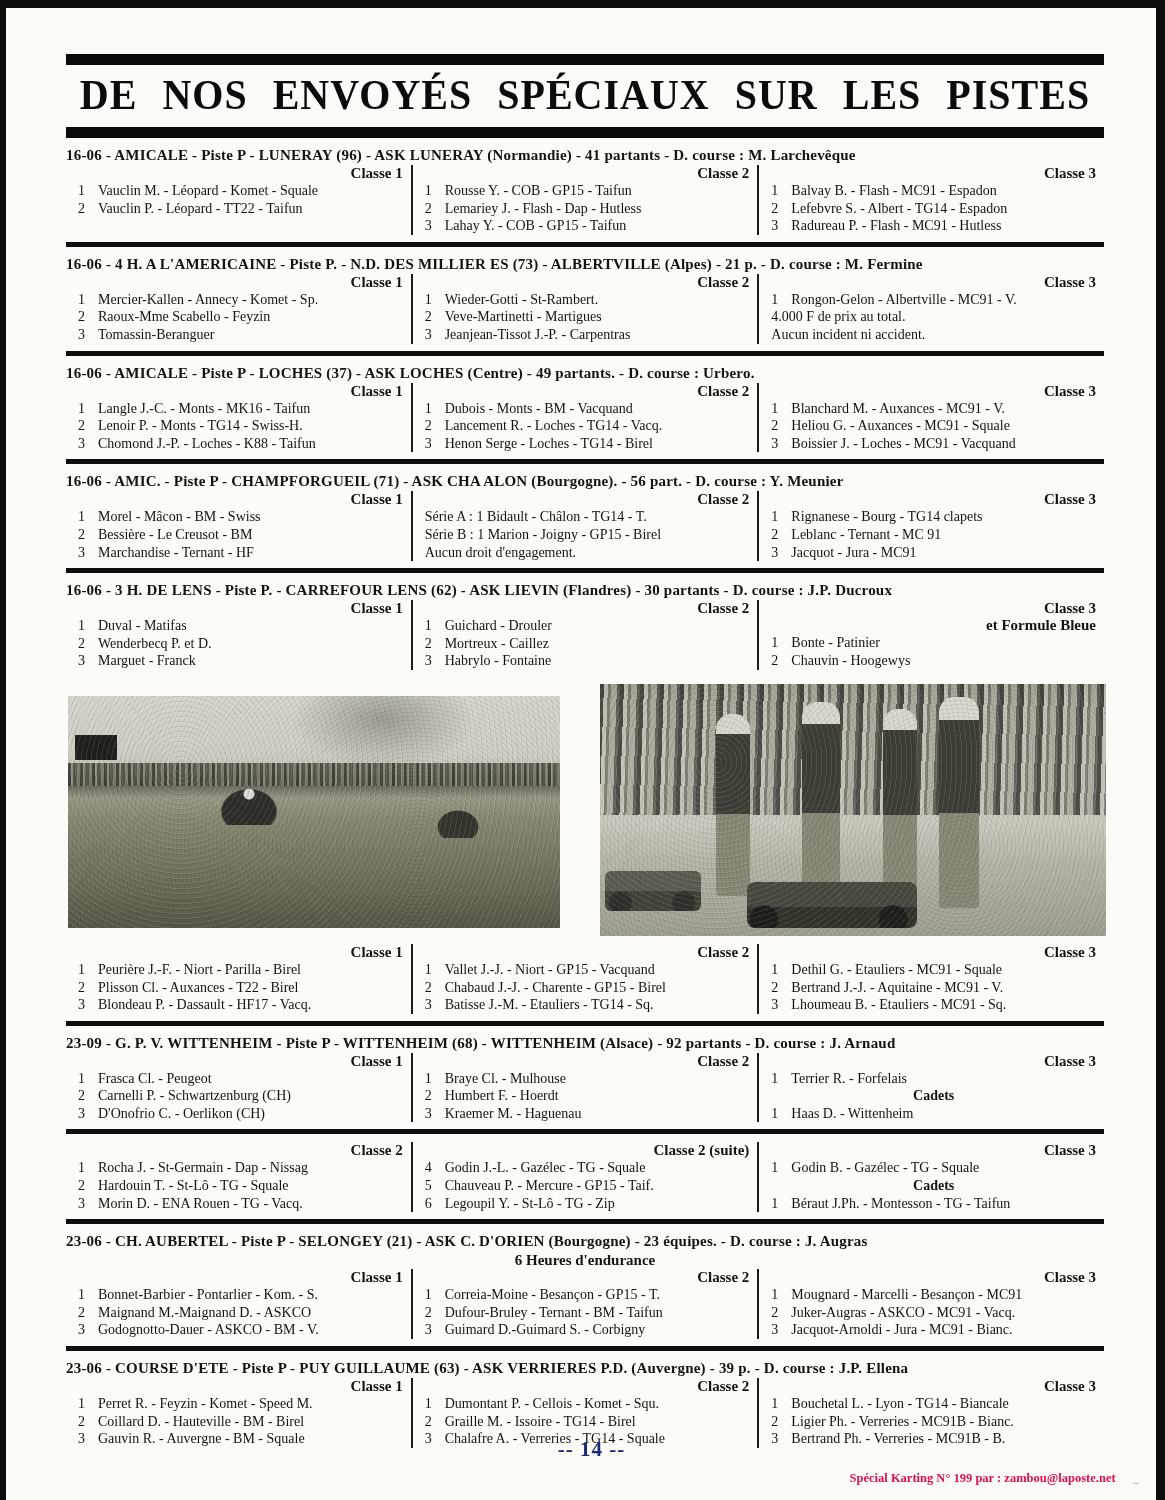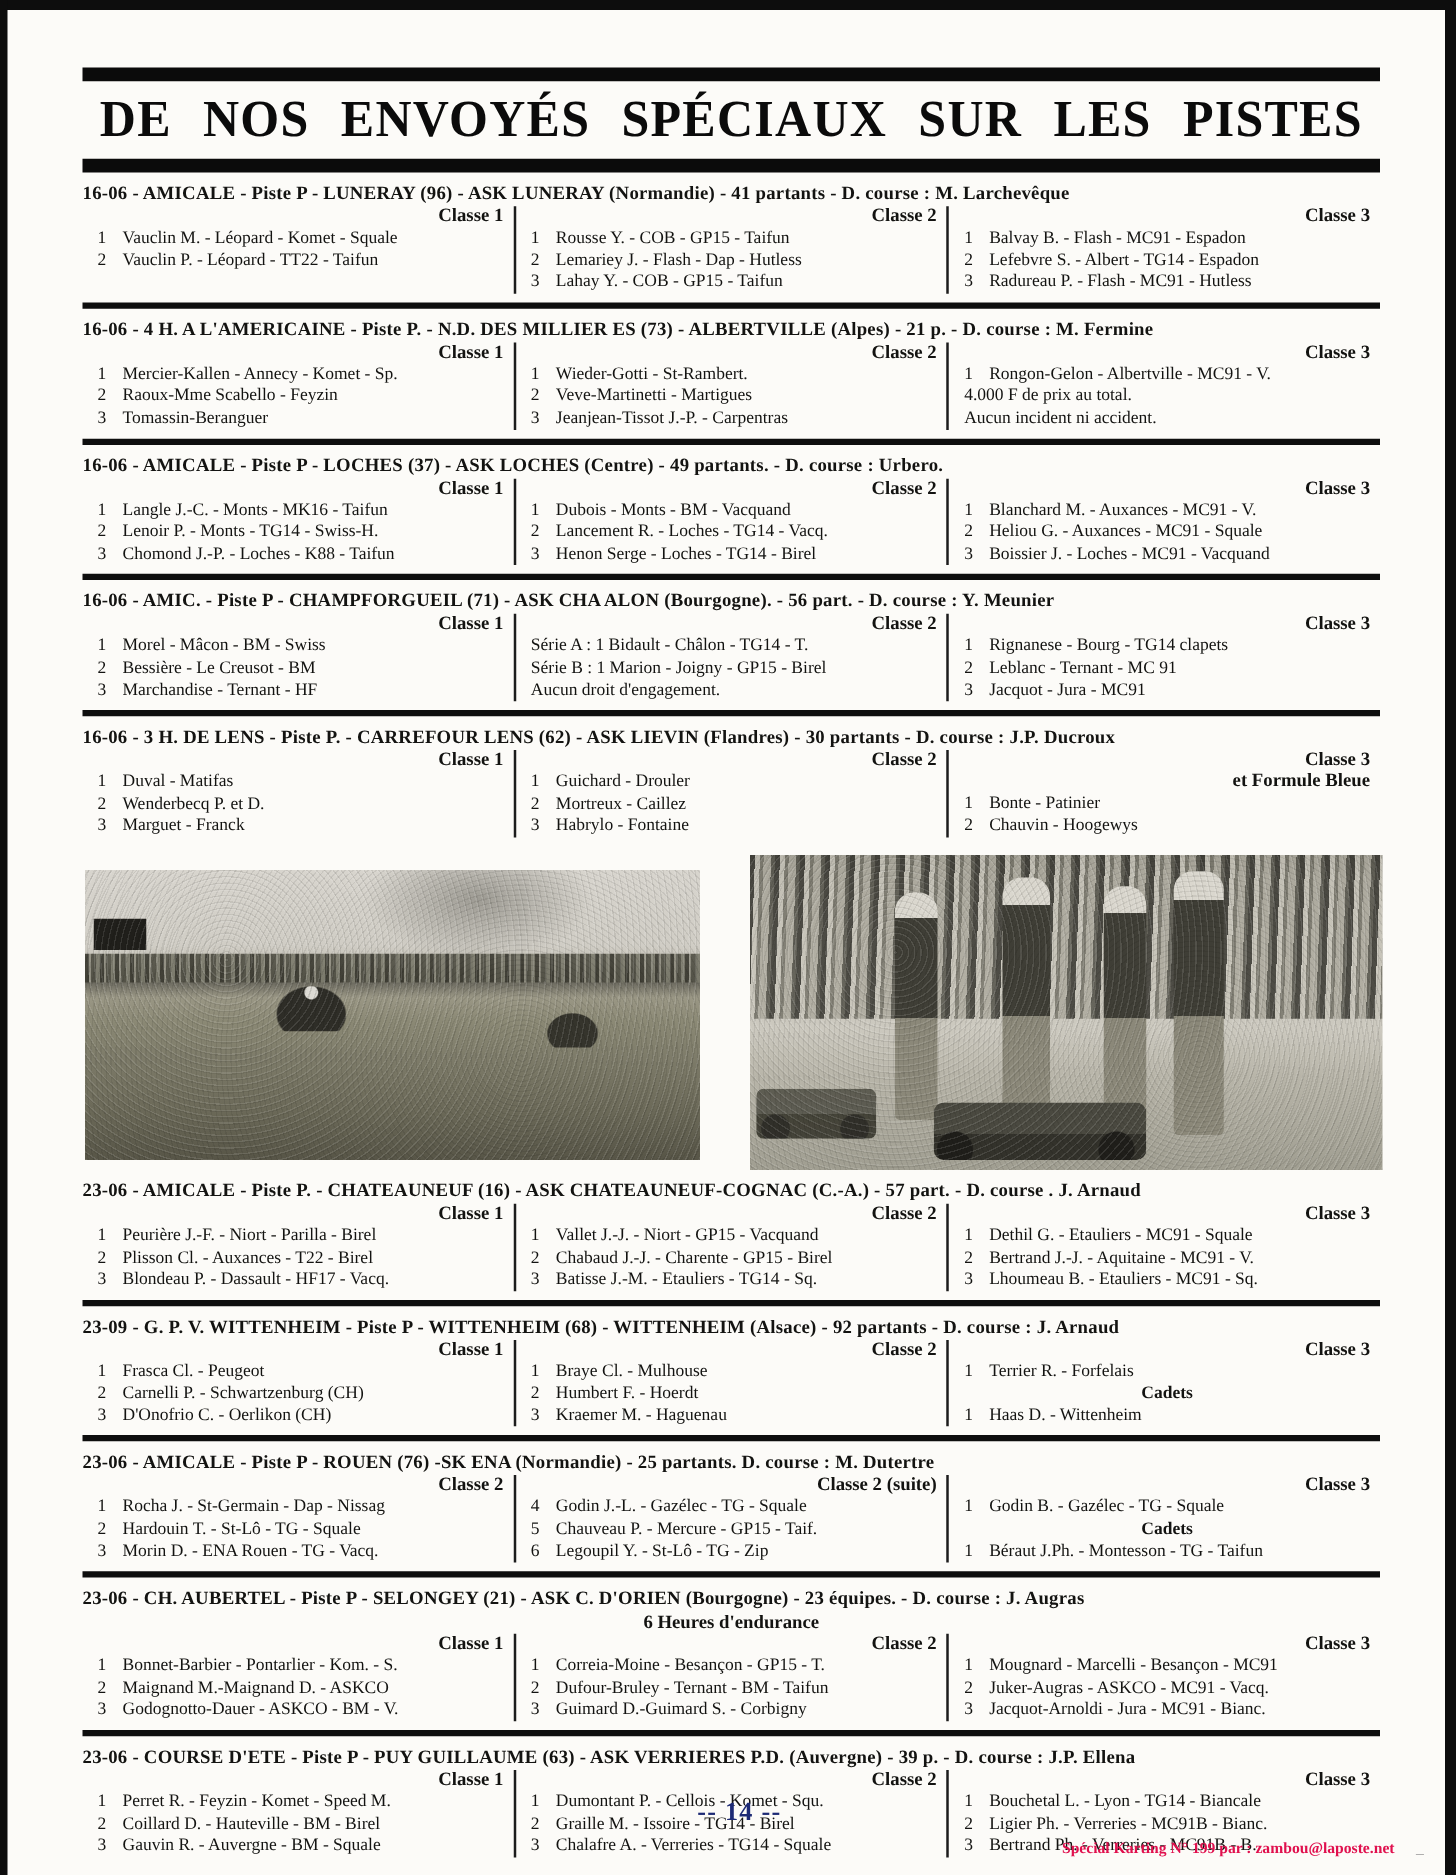--- a/index.html
+++ b/index.html
@@ -223,21 +223,20 @@
         <div class="person p2"></div>
         <div class="person p3"></div>
         <div class="person p4"></div>
         <div class="kart-blob kart-d"></div>
         <div class="kart-blob kart-c"></div>
       </div>
     </div>
 
     <div id="group-b">
         <section class="race">
-          <div class="sec-header">23-06 - AMICALE - Piste P. - CHATEAUNEUF (16) - ASK CHATEAUNEUF-COGNAC (C.-A.) - 57 part. - D. course . J. Arnaud</div>
           <div class="cols">
             <div class="col">
               <div class="class-label">Classe 1</div>
               <div class="entry"><span class="num">1</span>Peurière J.-F. - Niort - Parilla - Birel</div>
               <div class="entry"><span class="num">2</span>Plisson Cl. - Auxances - T22 - Birel</div>
               <div class="entry"><span class="num">3</span>Blondeau P. - Dassault - HF17 - Vacq.</div>
             </div>
             <div class="col">
               <div class="class-label">Classe 2</div>
               <div class="entry"><span class="num">1</span>Vallet J.-J. - Niort - GP15 - Vacquand</div>
@@ -271,21 +270,20 @@
             <div class="col">
               <div class="class-label">Classe 3</div>
               <div class="entry"><span class="num">1</span>Terrier R. - Forfelais</div>
               <div class="entry mid-label">Cadets</div>
               <div class="entry"><span class="num">1</span>Haas D. - Wittenheim</div>
             </div>
           </div>
         </section>
         <div class="hr"></div>
         <section class="race">
-          <div class="sec-header">23-06 - AMICALE - Piste P - ROUEN (76) -SK ENA (Normandie) - 25 partants. D. course : M. Dutertre</div>
           <div class="cols">
             <div class="col">
               <div class="class-label">Classe 2</div>
               <div class="entry"><span class="num">1</span>Rocha J. - St-Germain - Dap - Nissag</div>
               <div class="entry"><span class="num">2</span>Hardouin T. - St-Lô - TG - Squale</div>
               <div class="entry"><span class="num">3</span>Morin D. - ENA Rouen - TG - Vacq.</div>
             </div>
             <div class="col">
               <div class="class-label">Classe 2 (suite)</div>
               <div class="entry"><span class="num">4</span>Godin J.-L. - Gazélec - TG - Squale</div>

